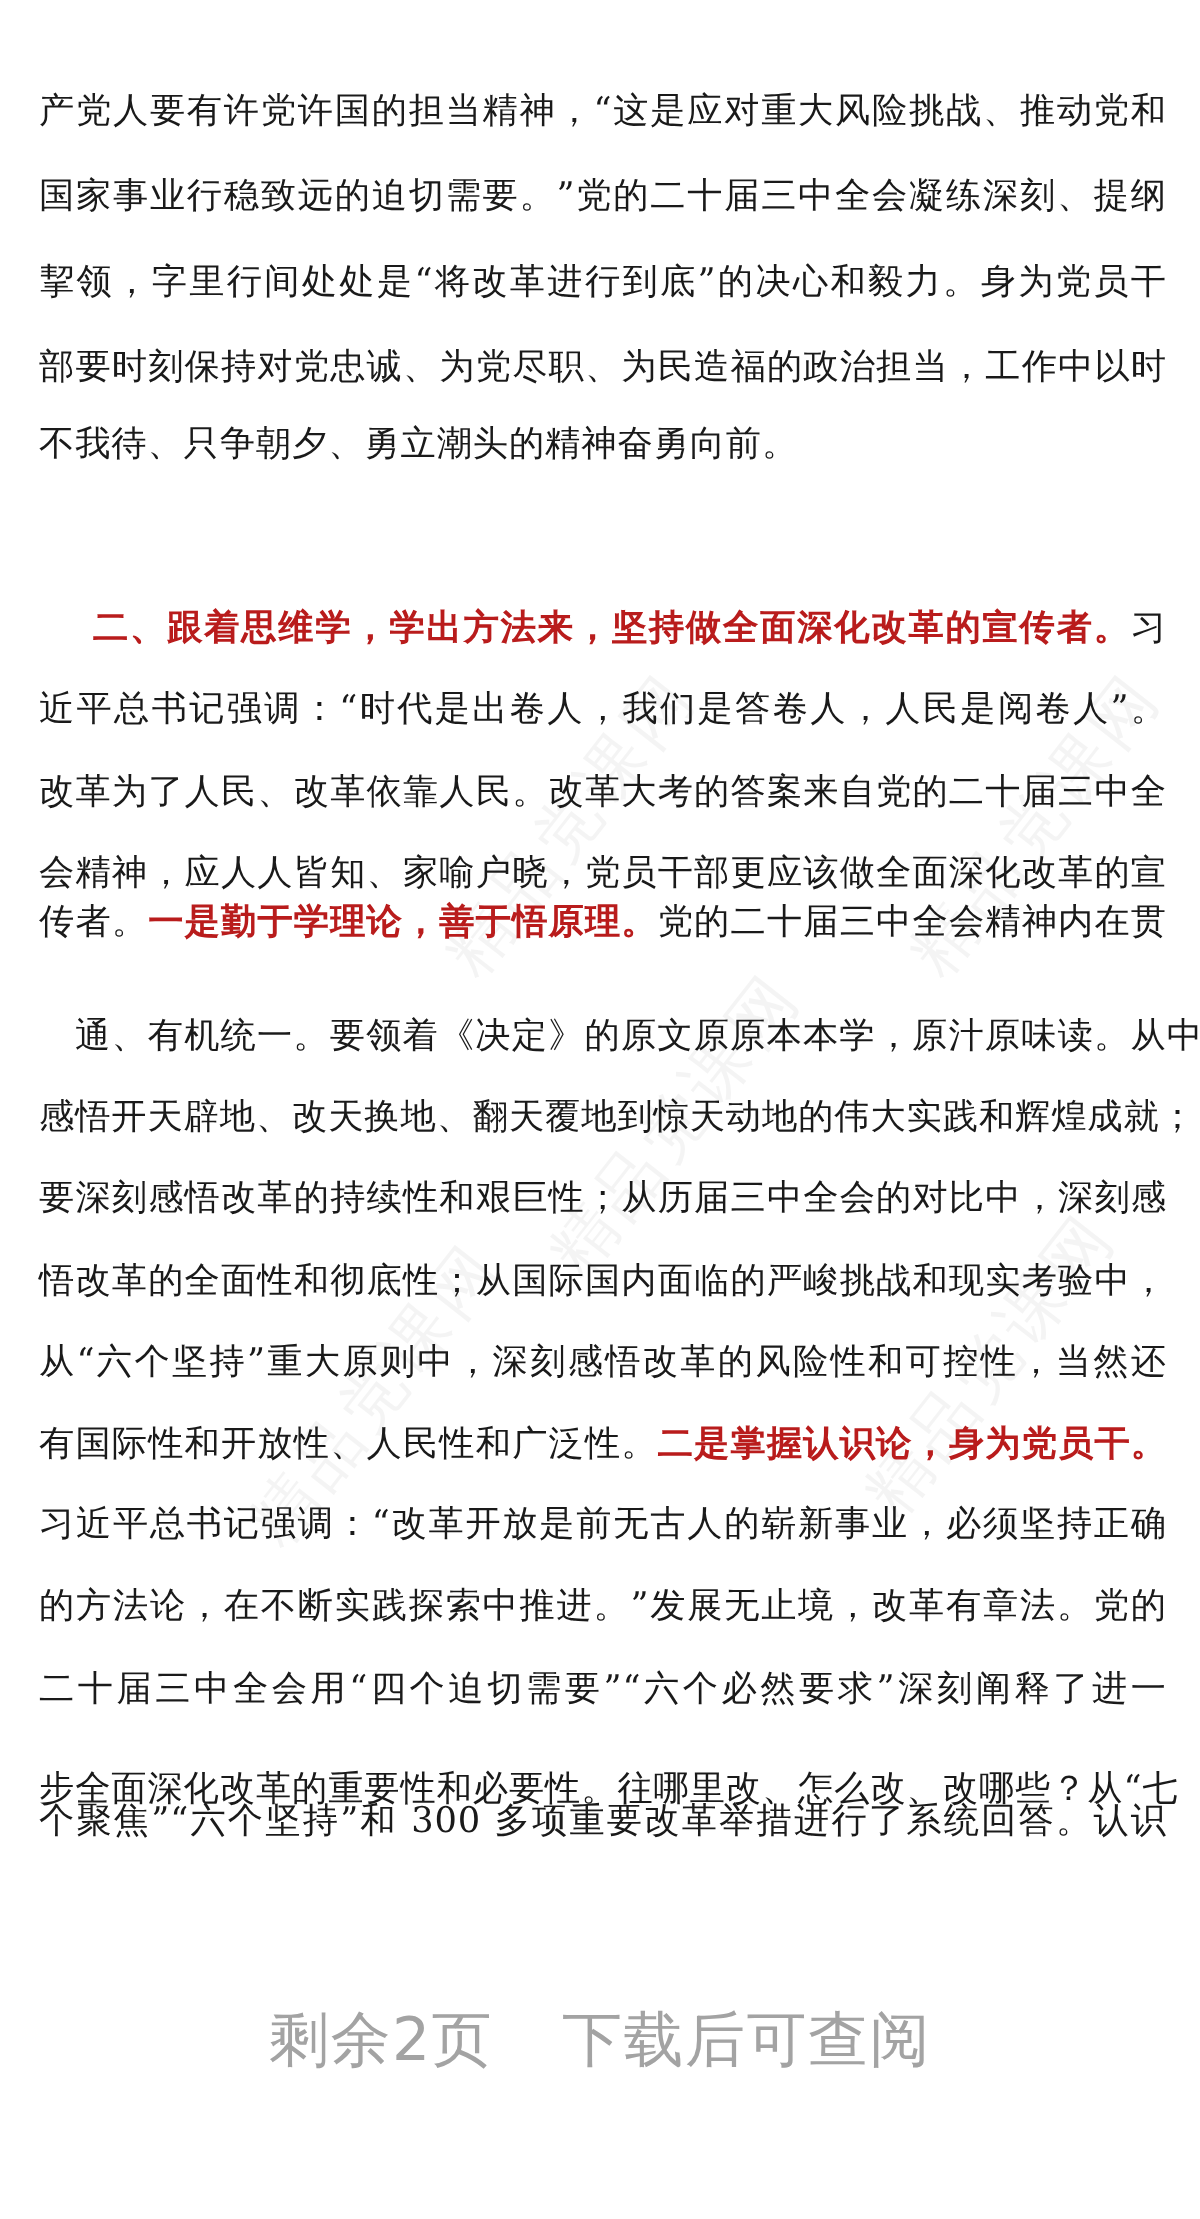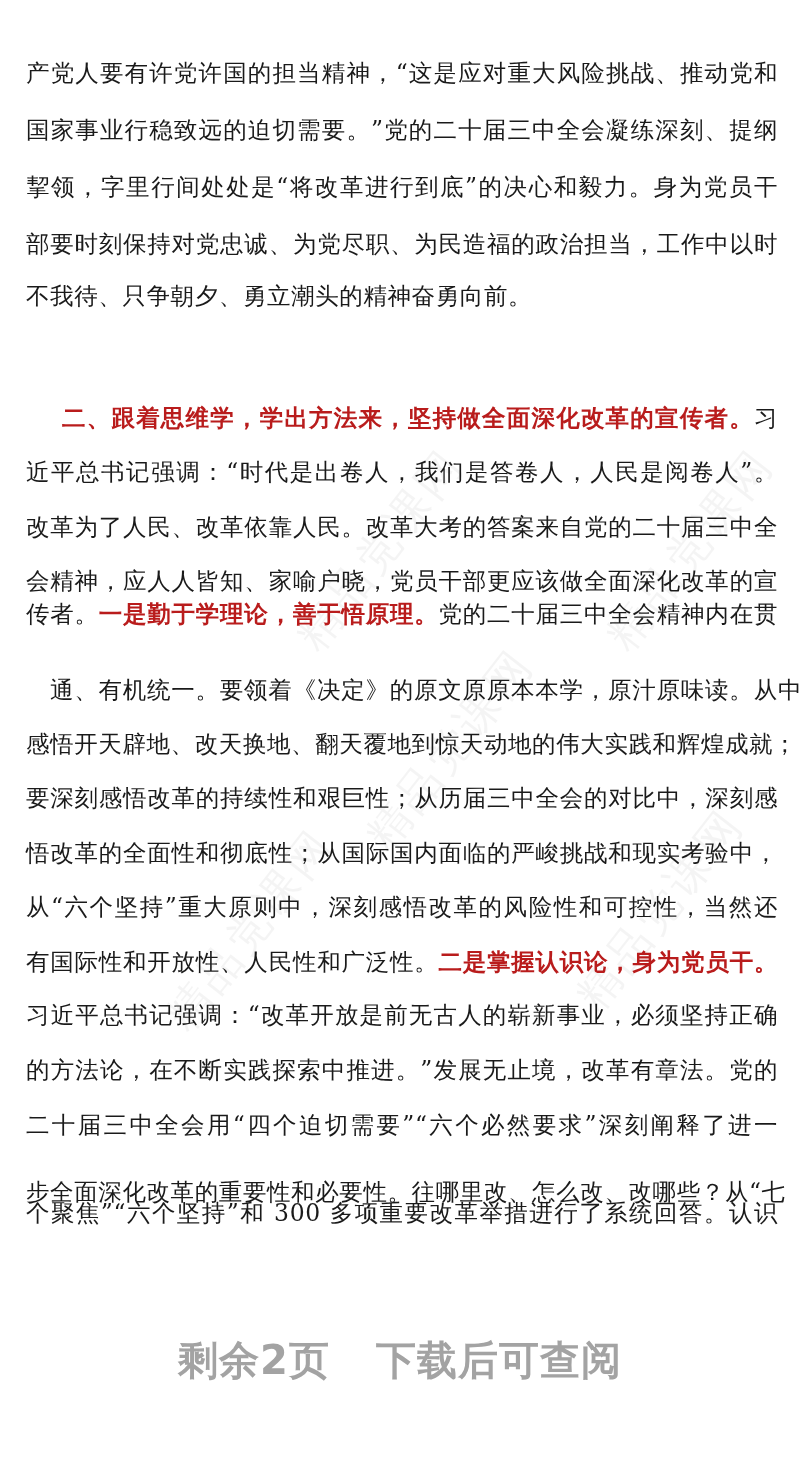--- a/index.html
+++ b/index.html
@@ -57,21 +57,21 @@
       pointer-events: none;
       letter-spacing: 4px;
     }
     .footer-banner {
       position: absolute;
       left: 0;
       top: 1332px;
       width: 800px;
       text-align: center;
       font-family: "DejaVu Sans", "Liberation Sans", sans-serif;
-      font-weight: bold;
+      font-weight: normal;
       font-size: 40px;
       line-height: 56px;
       color: #a3a3a3;
       letter-spacing: 1px;
     }
     .footer-banner .gap {
       display: inline-block;
       width: 46px;
     }
   </style>

